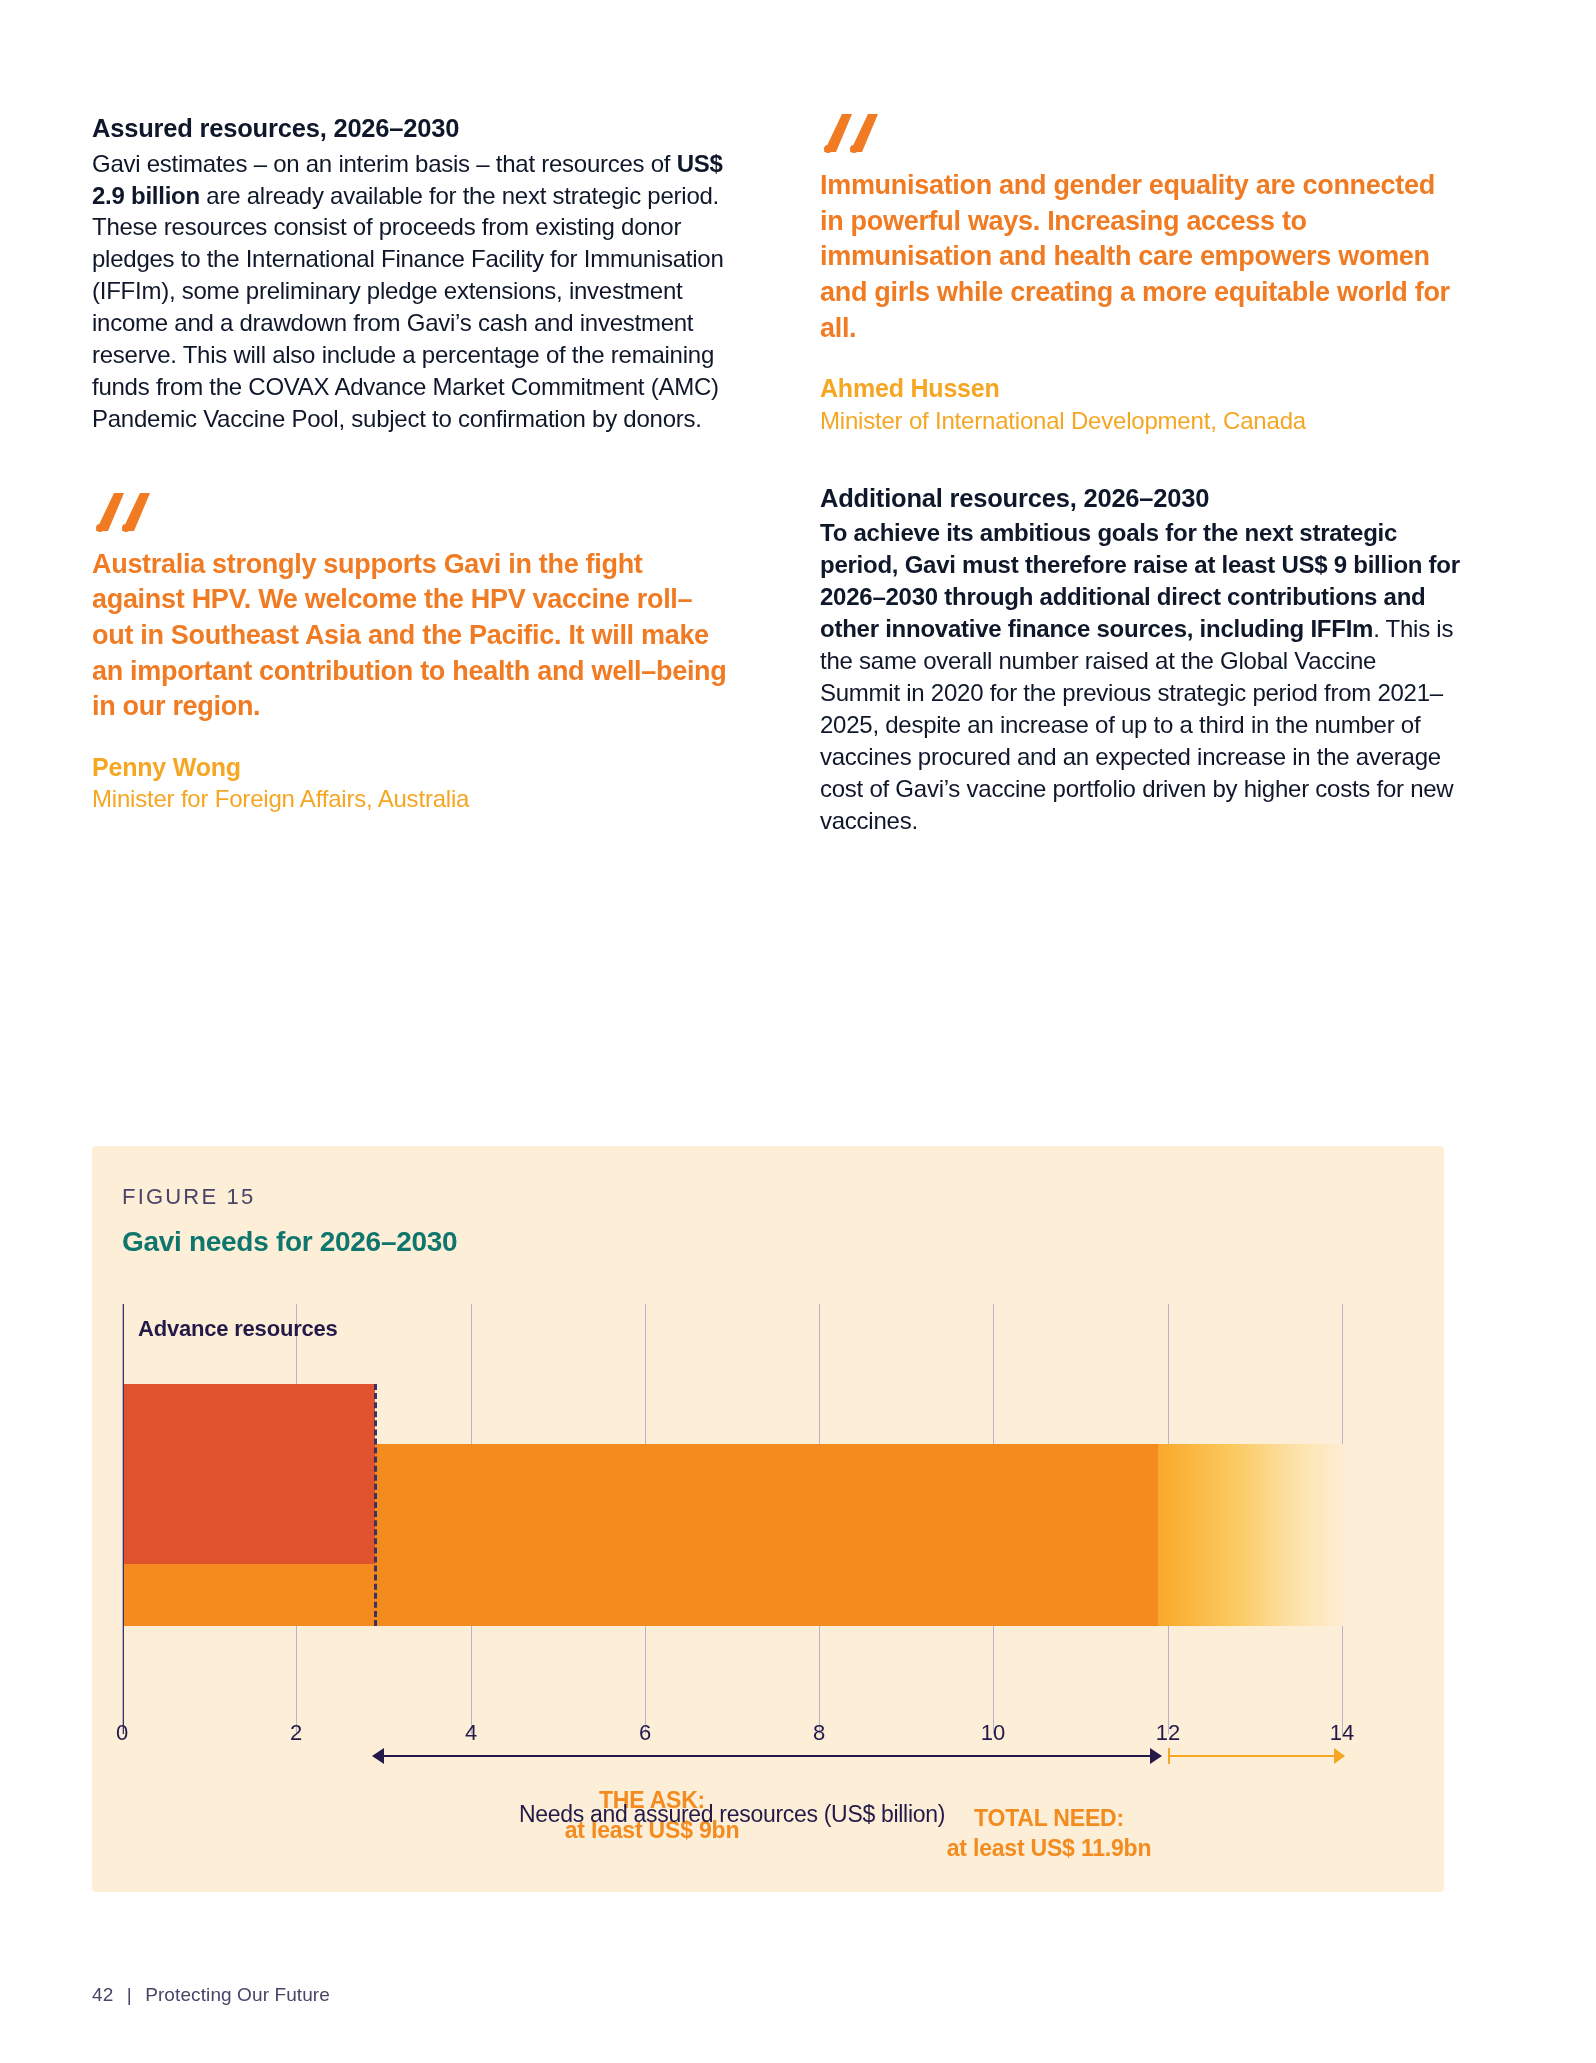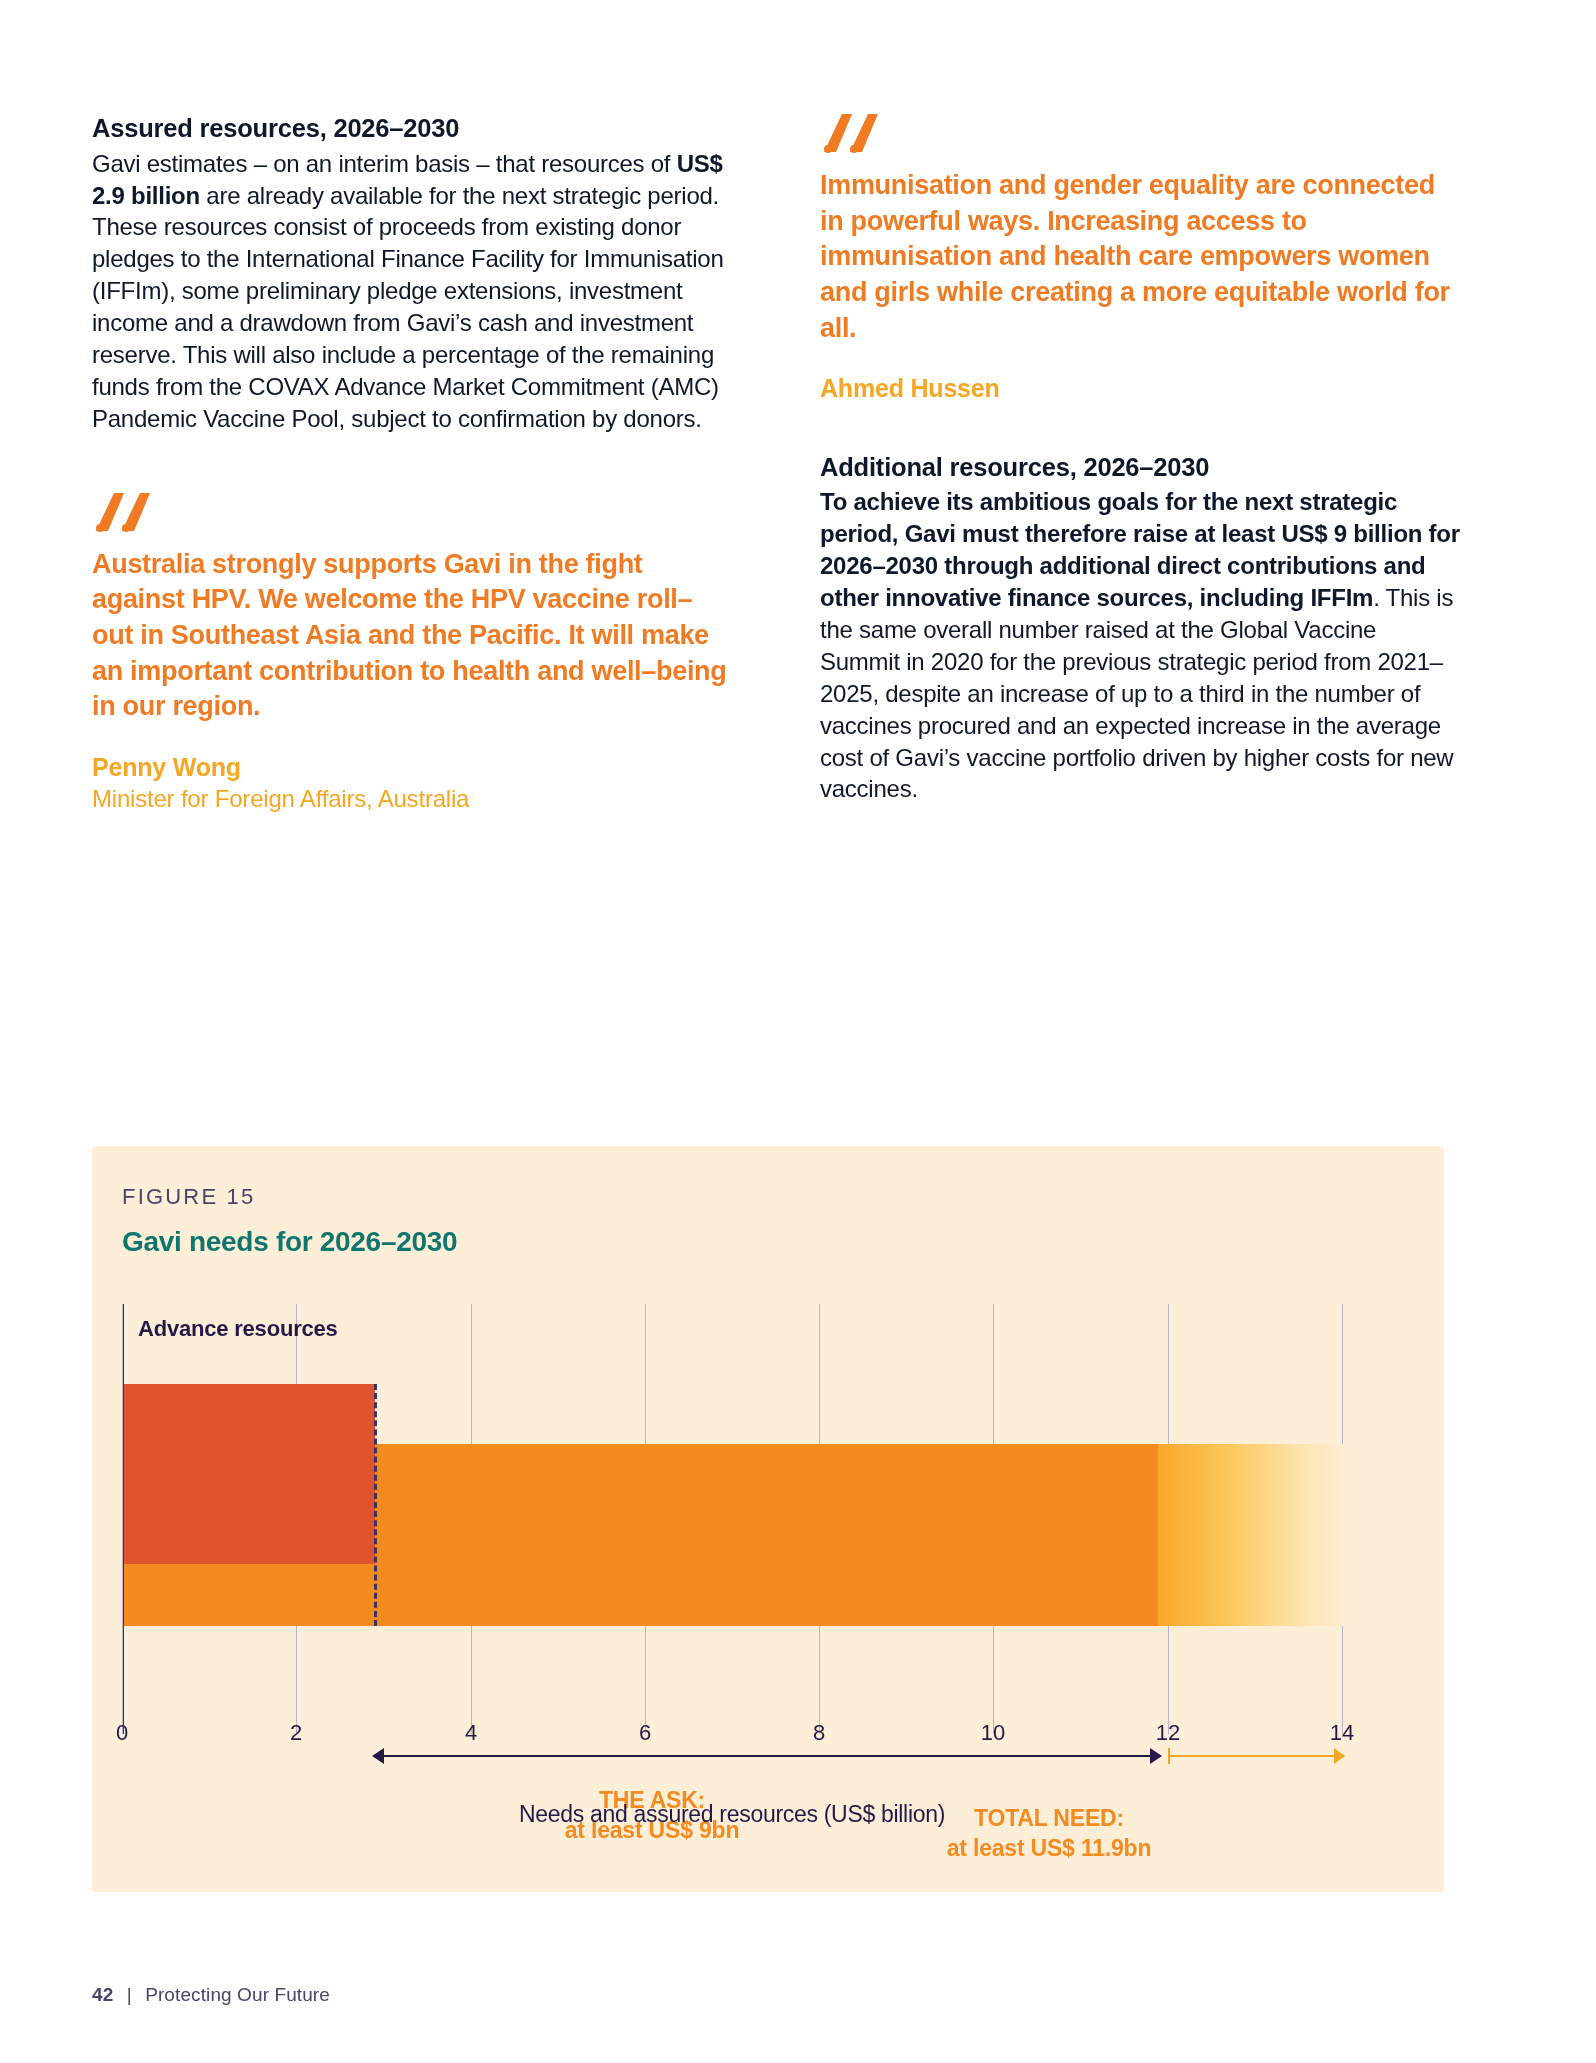--- a/index.html
+++ b/index.html
@@ -229,21 +229,21 @@
 
   
   .footer {
     position: absolute;
     left: 92px;
     top: 1984px;
     color: #4a4468;
     font-size: 19px;
     letter-spacing: 0.1px;
   }
-  .footer .pg { font-weight: bold; }
+  .footer .pg { font-weight: normal; }
   .footer .sep { margin: 0 8px; }
 </style>
 </head>
 <body>
 
 <div class="page">
 
   <div class="columns">
 
     <div class="col">
@@ -276,20 +276,21 @@
         <div class="quote-mark">
           <svg width="64" height="42" viewBox="0 0 64 42" aria-hidden="true">
             <path d="M4 40 L22 2 L32 2 L16 40 Z" fill="#f07b22"></path>
             <path d="M30 40 L48 2 L58 2 L42 40 Z" fill="#f07b22"></path>
             <circle cx="8" cy="37" r="4" fill="#f07b22"></circle>
             <circle cx="34" cy="37" r="4" fill="#f07b22"></circle>
           </svg>
         </div>
         <div class="quote-text">Immunisation and gender equality are connected in powerful ways. Increasing access to immunisation and health care empowers women and girls while creating a more equitable world for all.</div>
         <div class="quote-author">Ahmed Hussen</div>
+        <div class="quote-role">Minister of International Development, Canada</div>
       </div>
 
       <div class="gap-md"></div>
 
       <h2 class="section-heading">Additional resources, 2026–2030</h2>
 
       <p class="body"><b>To achieve its ambitious goals for the next strategic period, Gavi must therefore raise at least US$ 9 billion for 2026–2030 through additional direct contributions and other innovative finance sources, including IFFIm</b><span>. This is the same overall number raised at the Global Vaccine Summit in 2020 for the previous strategic period from 2021–2025, despite an increase of up to a third in the number of vaccines procured and an expected increase in the average cost of Gavi’s vaccine portfolio driven by higher costs for new vaccines.</span></p>
 
     </div>
 

